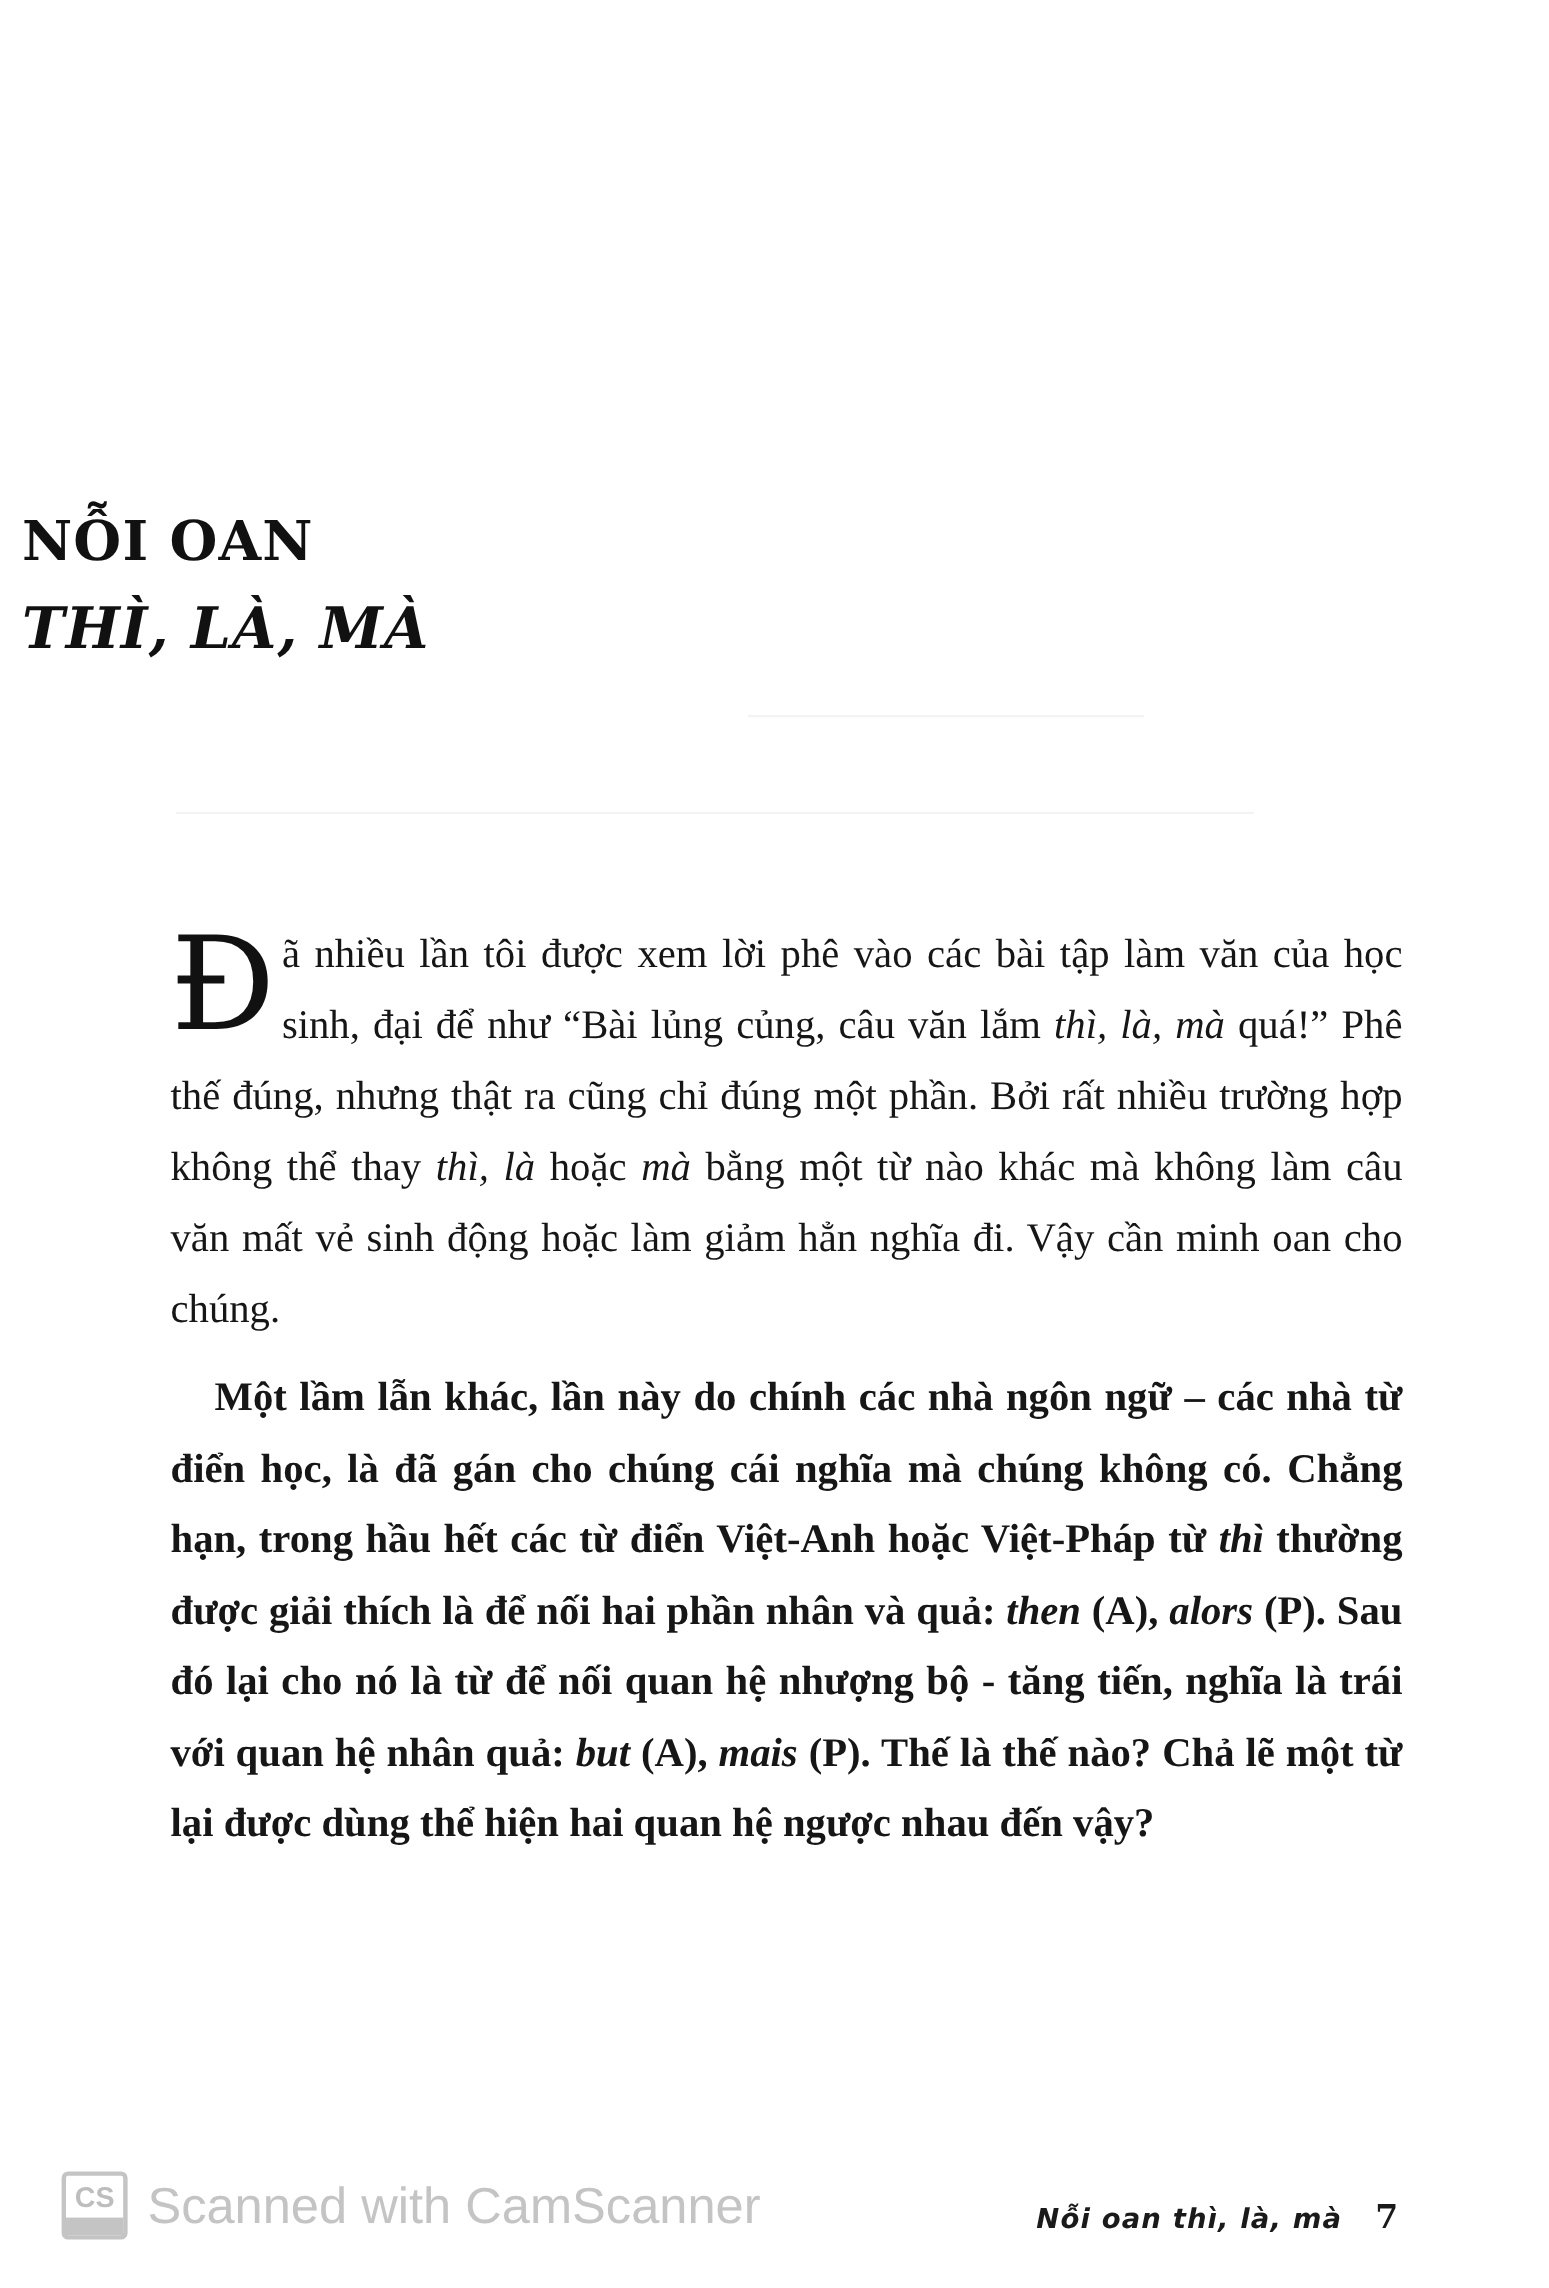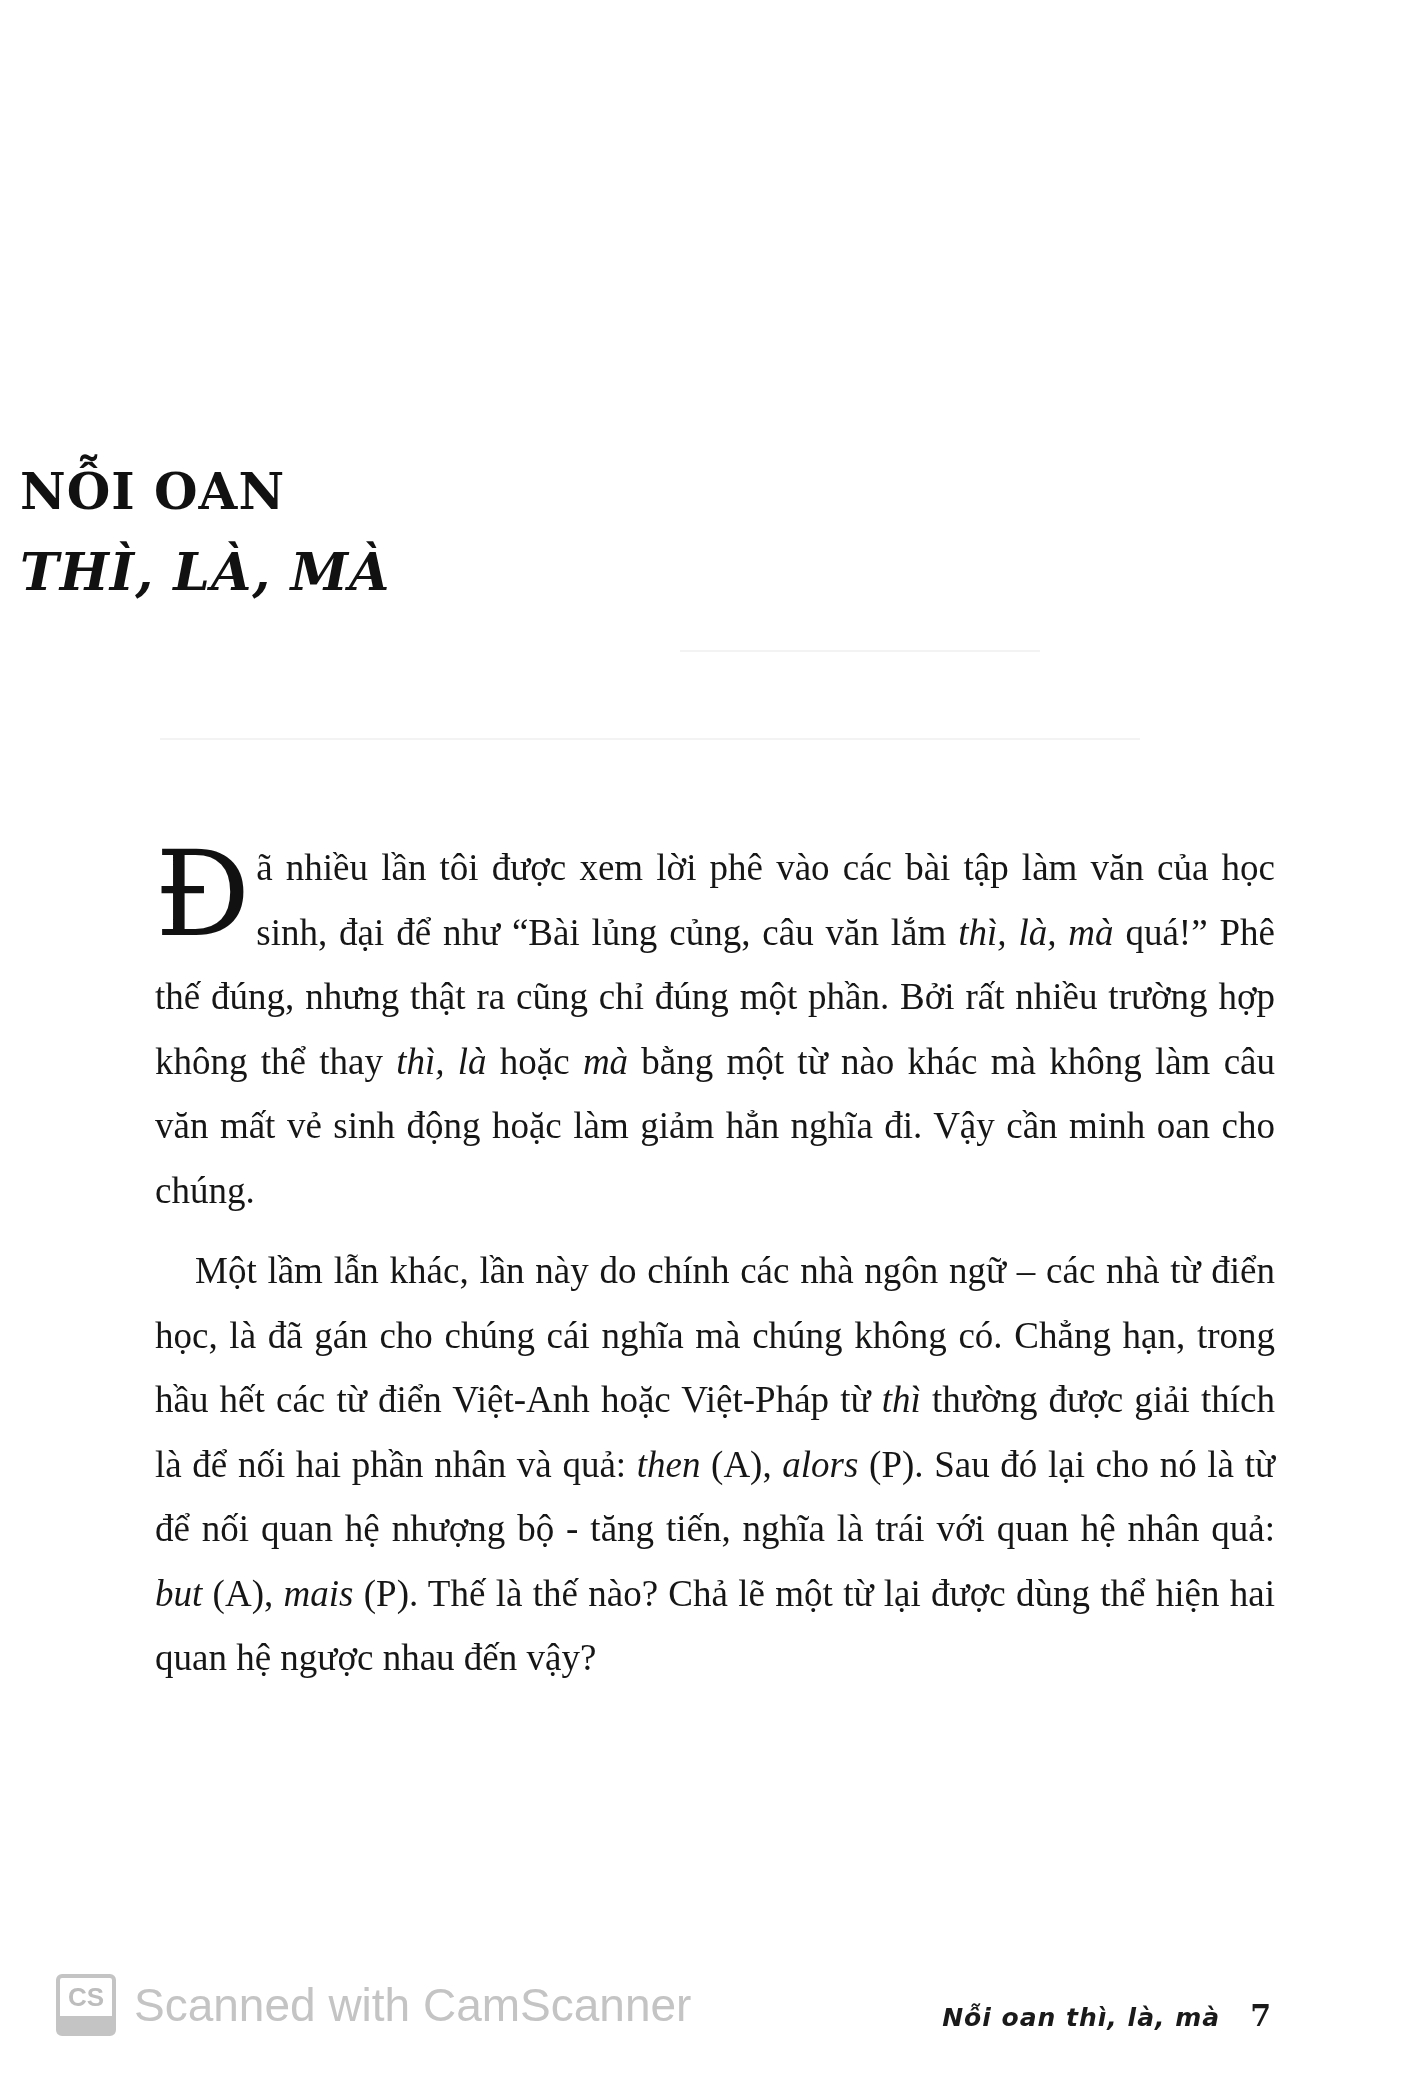--- a/index.html
+++ b/index.html
@@ -56,21 +56,21 @@
       color: #161616;
     }
     .para {
       margin: 0;
       text-align: justify;
       text-align-last: left;
     }
     .para + .para {
       margin-top: 16px;
     }
-    .indent { text-indent: 40px; }
+    .indent { text-indent: 40px; font-weight: bold; }
     .dropcap {
       float: left;
       font-family: "DejaVu Serif", serif;
       font-size: 118px;
       line-height: 96px;
       height: 100px;
       margin-top: 10px;
       margin-right: 6px;
       color: #111;
     }

